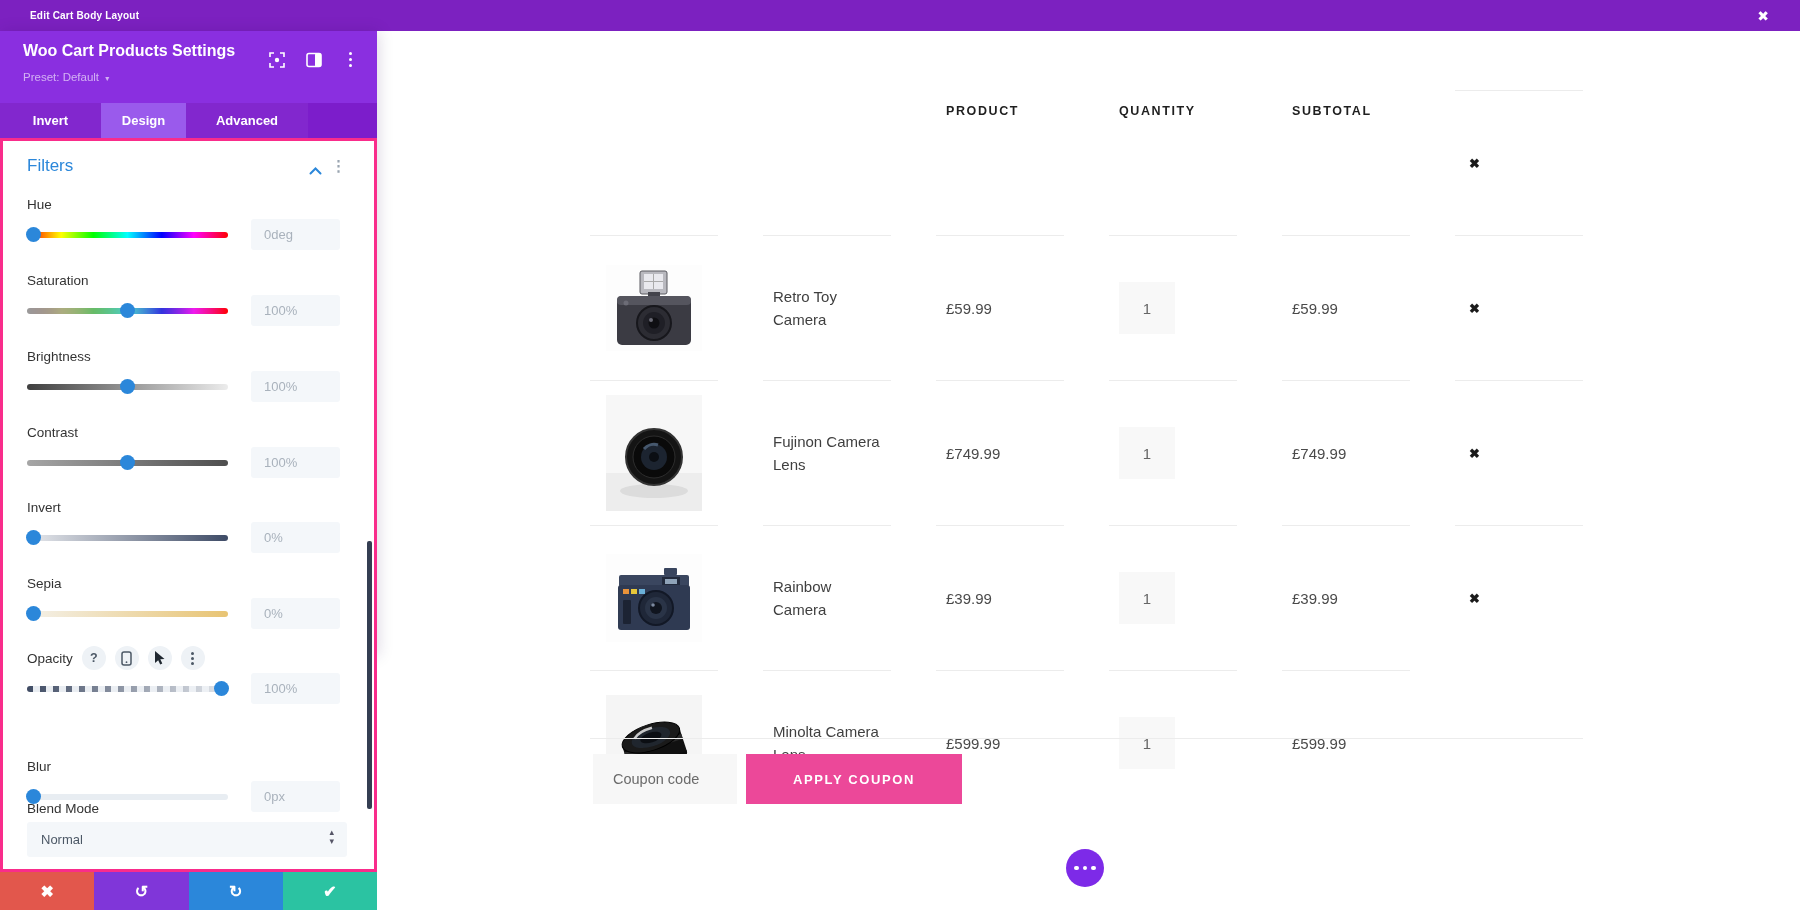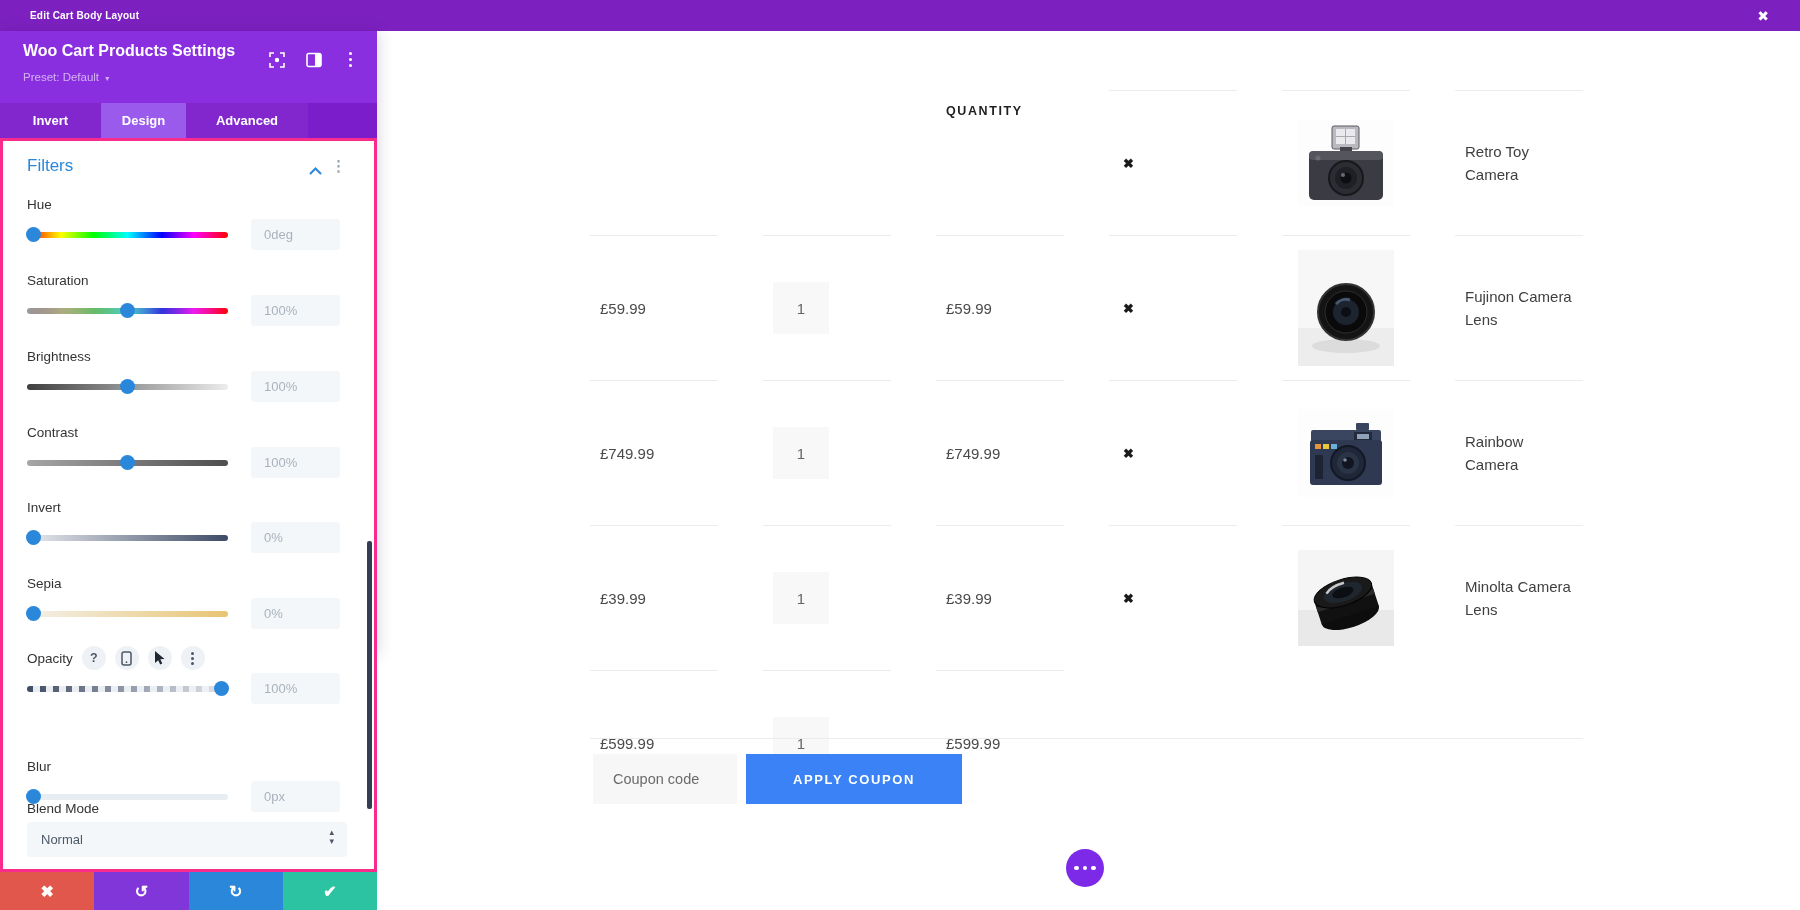--- a/index.html
+++ b/index.html
@@ -100,21 +100,21 @@
   .cell-price, .cell-sub { padding-left:10px; font-size:15px; color:#4a4a4a; }
   .qty-box { margin-left:10px; width:56px; height:52px; background:#f8f8f8; display:flex;
              align-items:center; justify-content:center; font-size:15px; color:#666; cursor:text; }
 
   .cart-footer { position:absolute; left:590px; top:738px; width:993px; height:90px;
                  border-top:1px solid #ececec; }
   .coupon-input { position:absolute; left:3px; top:15px; width:144px; height:50px; background:#f7f7f7;
                   border:none; outline:none; padding-left:20px; font-size:14.5px; color:#6b6b6b;
                   font-family:"Liberation Sans",sans-serif; }
   .coupon-input::placeholder { color:#6b6b6b; }
-  .apply-btn { position:absolute; left:156px; top:15px; width:216px; height:50px; background:#3b82f6;
+  .apply-btn { position:absolute; left:156px; top:15px; width:216px; height:50px; background:#ec4899;
                color:#fff; font-size:13px; font-weight:bold; letter-spacing:1.6px; display:flex;
                align-items:center; justify-content:center; cursor:pointer; }
   .update-btn { position:absolute; left:780px; top:15px; width:211px; height:50px; background:#ccc;
                 color:#fff; font-size:13px; font-weight:bold; letter-spacing:2px; display:flex;
                 align-items:center; justify-content:center; cursor:pointer; }
 
   .fab { position:absolute; left:1066px; top:849px; width:38px; height:38px; border-radius:50%;
          background:#7d2ae8; display:flex; align-items:center; justify-content:center; gap:4px; cursor:pointer; }
   .fab i { width:4.5px; height:4.5px; border-radius:50%; background:#fff; }
 
@@ -128,21 +128,23 @@
   <div class="topbar">
     <span class="topbar-title">Edit Cart Body Layout</span>
     <span class="topbar-close">✖</span>
   </div>
 
   <div>
     <div class="cart-table">
 
       <div class="hcell empty"></div>
       <div class="hcell empty"></div>
+      <div class="hcell">PRODUCT</div>
       <div class="hcell">QUANTITY</div>
+      <div class="hcell">SUBTOTAL</div>
 
       <div class="bcell cell-remove">
         <span class="remove-x">✖</span>
       </div>
       <div class="bcell cell-thumb">
         <svg class="thumb-svg" width="96" height="86" viewBox="0 0 96 86">
           <rect x="0" y="0" width="96" height="86" fill="#fdfdfd"></rect>
           <rect x="34" y="6" width="27" height="23" rx="2" fill="#b9b9bf" stroke="#5a5a60"></rect>
           <rect x="38" y="9" width="19" height="15" fill="#e9e9ee"></rect>
           <line x1="47.5" y1="9" x2="47.5" y2="24" stroke="#aaa"></line>

